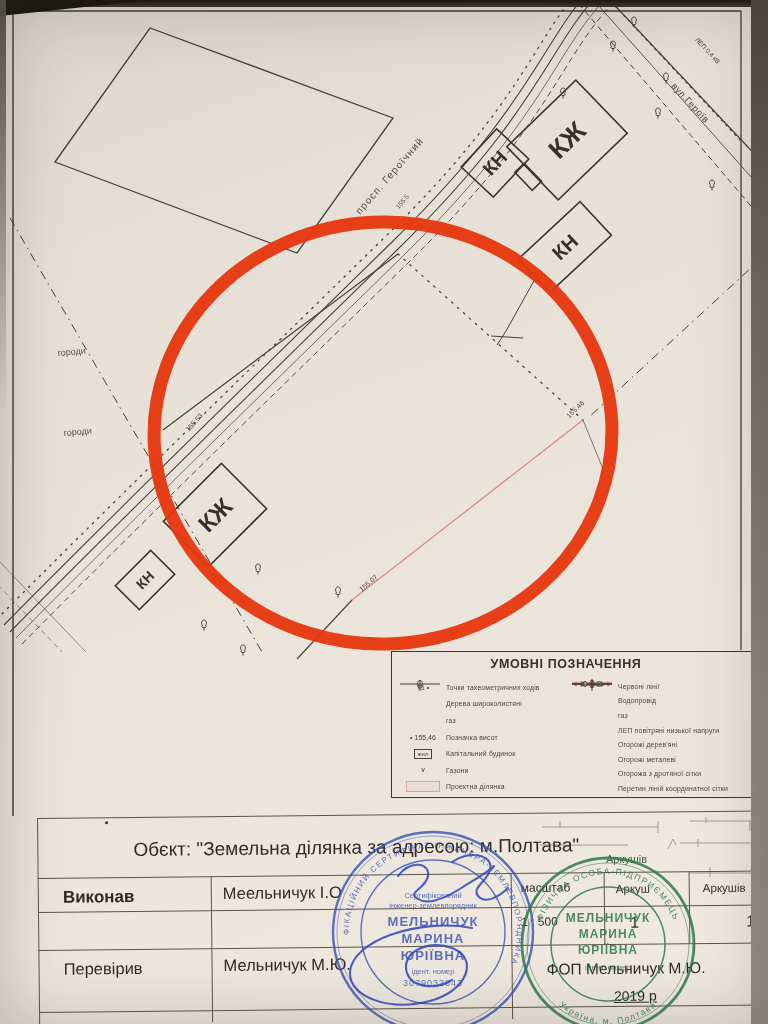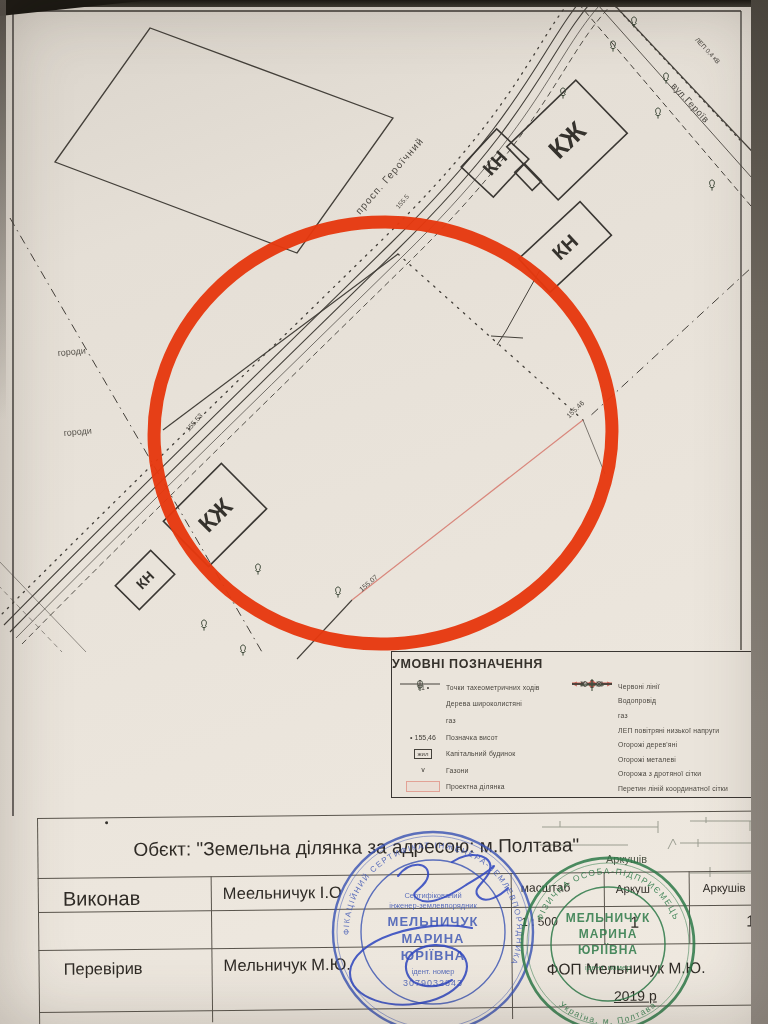--- a/index.html
+++ b/index.html
@@ -4,21 +4,21 @@
 <style>
   html,body{margin:0;padding:0;background:#7d7870;}
   .stage{position:relative;width:768px;height:1024px;overflow:hidden;
          font-family:"Liberation Sans",sans-serif;background:#8f8a82;}
   .paper{position:absolute;inset:0;
          background:linear-gradient(160deg,#d9d3ca 0%,#e5dfd6 22%,#e9e3da 48%,#ece6dd 72%,#f0eae1 100%);}
   svg{position:absolute;left:0;top:0;}
   .maplayer{z-index:1;}
   .legend{position:absolute;left:391px;top:651px;width:362px;height:147px;
           border:1.4px solid #3a3632;background:#eae4db;box-sizing:border-box;z-index:2;}
-  .lg-title{position:absolute;left:0;right:12px;top:5px;
+  .lg-title{position:absolute;left:0;right:12px;top:5px;text-align:center;
             font-size:12.5px;font-weight:bold;letter-spacing:.6px;color:#35312b;}
   .lg-col{position:absolute;top:27px;}
   .lg-col.l{left:8px;width:168px;}
   .lg-col.r{left:180px;width:178px;}
   .lg-row{display:flex;align-items:center;}
   .lg-col.l .lg-row{height:16.6px;}
   .lg-col.r .lg-row{height:14.6px;}
   .lg-sym{width:46px;flex:0 0 46px;display:flex;align-items:center;justify-content:center;
           font-size:7px;color:#45413b;}
   .lg-lab{font-size:6.8px;color:#4a463f;letter-spacing:.2px;white-space:nowrap;}
@@ -286,21 +286,21 @@
     <div class="hl" style="left:0;right:2px;top:132px;"></div>
     <div class="hl" style="left:0;right:2px;top:194px;"></div>
     <div class="vl" style="left:0;top:0;height:206px;"></div>
     <div class="vl" style="left:173px;top:60px;height:146px;"></div>
     <div class="vl" style="left:473px;top:60px;height:146px;"></div>
     <div class="vl" style="left:566px;top:60px;height:72px;"></div>
     <div class="vl" style="left:651px;top:60px;height:72px;"></div>
     <div class="vl" style="left:727px;top:0;height:206px;opacity:.5;"></div>
 
     <span class="tb-txt" style="left:96px;top:22px;font-size:19px;">Обєкт: "Земельна ділянка за адресою: м.Полтава"</span>
-    <span class="tb-txt" style="left:25px;top:70px;font-size:20px;">Виконав</span>
+    <span class="tb-txt" style="left:25px;top:70px;font-size:17px;font-weight:bold;">Виконав</span>
     <span class="tb-txt" style="left:185px;top:68px;font-size:16.5px;">Меельничук І.О</span>
     <span class="tb-txt" style="left:483px;top:68px;font-size:12px;">масштаб</span>
     <span class="tb-txt" style="left:578px;top:71px;font-size:11.5px;">Аркуш</span>
     <span class="tb-txt" style="left:665px;top:71px;font-size:11.5px;">Аркушів</span>
     <span class="tb-txt" style="left:483px;top:102px;font-size:12px;">1 : 500</span>
     <span class="tb-txt" style="left:592px;top:102px;font-size:16px;">1</span>
     <span class="tb-txt" style="left:708px;top:102px;font-size:16px;">1</span>
     <span class="tb-txt" style="left:25px;top:142px;font-size:16.5px;text-align:center;">Перевірив</span>
     <span class="tb-txt" style="left:185px;top:140px;font-size:16.5px;">Мельничук М.Ю.</span>
     <span class="tb-txt" style="left:508px;top:148px;font-size:15.5px;">ФОП Мельничук М.Ю.</span>

